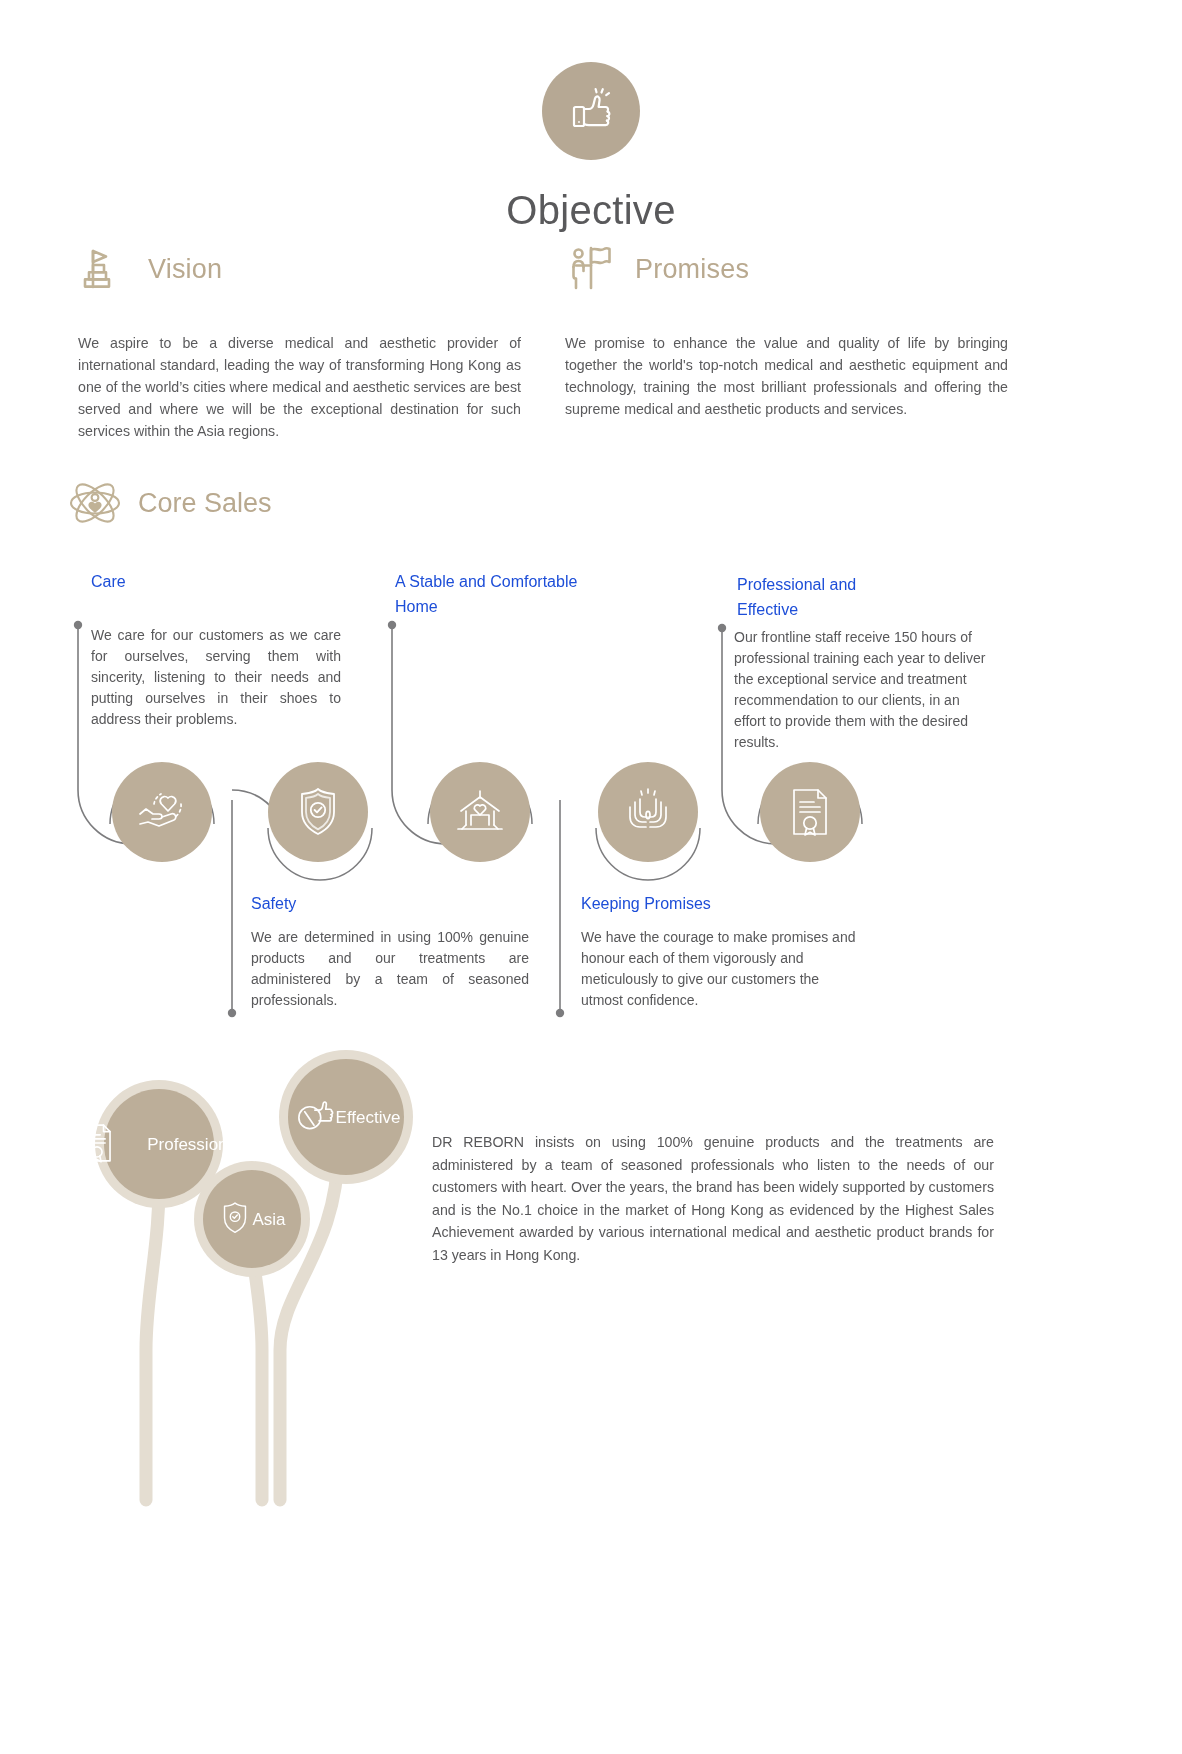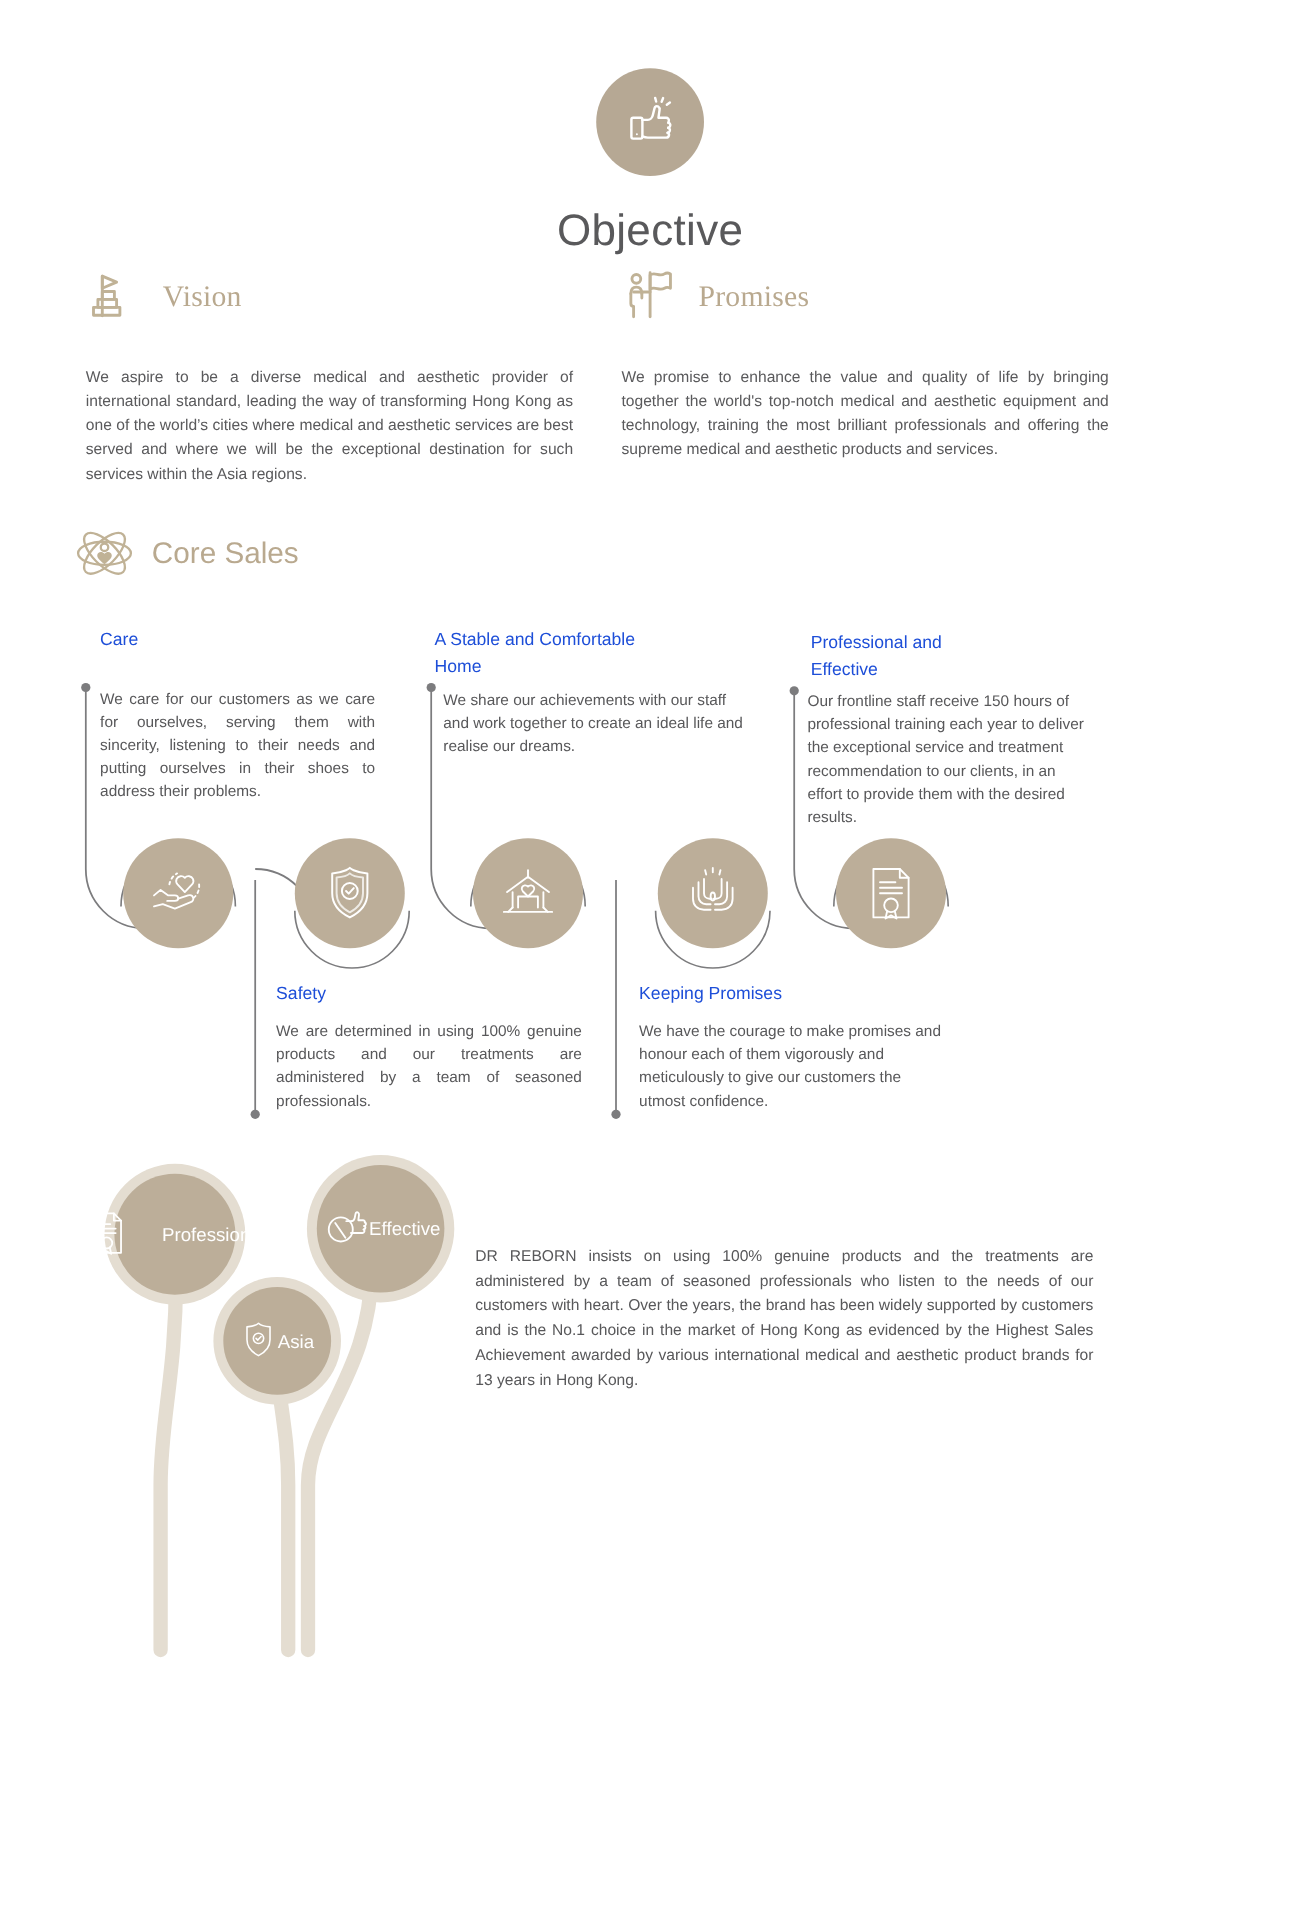--- a/index.html
+++ b/index.html
@@ -35,21 +35,21 @@
     font-weight: 400;
     letter-spacing: .3px;
   }
 
   
   .vm-row { position: absolute; top: 238px; left: 0; width: 1182px; }
   .vm-col { position: absolute; top: 0; }
   .vm-col.vision  { left: 78px;  width: 443px; }
   .vm-col.mission { left: 565px; width: 443px; }
 
-  .vm-head { display: flex; align-items: center; height: 62px; font-family: Liberation Serif, serif; }
+  .vm-head { display: flex; align-items: center; height: 62px; }
   .vm-icon { width: 58px; height: 58px; flex: 0 0 58px; display:flex; align-items:center; justify-content:center; }
   .vm-title {
     font-size: 27px; color: #b9a98f; font-weight: 400;
     margin-left: 12px; letter-spacing: .2px;
   }
   .vm-body {
     margin-top: 32px;
     font-size: 14.2px;
     line-height: 22px;
     color: #5a5a5c;
@@ -229,21 +229,20 @@
       <path d="M268 828 A 52 52 0 0 0 372 828" stroke="#7c7c7e" stroke-width="1.5" fill="none"></path>
       <path d="M428 824 A 52 52 0 0 1 532 824" stroke="#7c7c7e" stroke-width="1.5" fill="none"></path>
       <path d="M596 828 A 52 52 0 0 0 700 828" stroke="#7c7c7e" stroke-width="1.5" fill="none"></path>
       <path d="M758 824 A 52 52 0 0 1 862 824" stroke="#7c7c7e" stroke-width="1.5" fill="none"></path>
     </svg>
 
     <div class="cv-label" style="left:91px; top:569px; width:250px;">Care</div>
     <div class="cv-text" style="left:91px; top:625px; width:250px;">We care for our customers as we care for ourselves, serving them with sincerity, listening to their needs and putting ourselves in their shoes to address their problems.</div>
 
     <div class="cv-label" style="left:395px; top:569px; width:190px;">A Stable and Comfortable Home</div>
-    <div class="cv-text nojust" style="left:403px; top:626px; width:280px;">We share our achievements with our staff and work together to create an ideal life and realise our dreams.</div>
 
     <div class="cv-label" style="left:737px; top:572px; width:180px;">Professional and Effective</div>
     <div class="cv-text nojust" style="left:734px; top:627px; width:252px;">Our frontline staff receive 150 hours of professional training each year to deliver the exceptional service and treatment recommendation to our clients, in an effort to provide them with the desired results.</div>
 
     <div class="cv-label" style="left:251px; top:891px; width:250px;">Safety</div>
     <div class="cv-text" style="left:251px; top:927px; width:278px;">We are determined in using 100% genuine products and our treatments are administered by a team of seasoned professionals.</div>
 
     <div class="cv-label" style="left:581px; top:891px; width:280px;">Keeping Promises</div>
     <div class="cv-text nojust" style="left:581px; top:927px; width:282px;">We have the courage to make promises and honour each of them vigorously and meticulously to give our customers the utmost confidence.</div>
 
@@ -318,21 +317,21 @@
     </div>
 
   </div>
 
   <svg class="connectors" style="position:absolute; top:1100px; left:120px;" width="280" height="430">
     <path d="M40 60 C40 150 26 190 26 250 L26 400" stroke="#e4ddd1" stroke-width="13" fill="none" stroke-linecap="round"></path>
     <path d="M128 80 C128 160 142 190 142 250 L142 400" stroke="#e4ddd1" stroke-width="13" fill="none" stroke-linecap="round"></path>
     <path d="M218 50 C218 150 160 190 160 250 L160 400" stroke="#e4ddd1" stroke-width="13" fill="none" stroke-linecap="round"></path>
   </svg>
 
-  <div class="tree-circle" style="left:104px; top:1067px; width:110px; height:110px;gap:30px;">
+  <div class="tree-circle" style="left:104px; top:1089px; width:110px; height:110px;gap:30px;">
     <span style="margin-top:-2px;">
       <svg width="40" height="44" viewBox="0 0 48 54" fill="none" stroke="#ffffff" stroke-width="2" stroke-linecap="round" stroke-linejoin="round">
         <path d="M8 5 L32 5 L40 13 L40 49 L8 49 Z"></path>
         <path d="M32 5 L32 13 L40 13"></path>
         <path d="M14 17 L28 17"></path>
         <path d="M14 22 L34 22"></path>
         <path d="M14 27 L34 27"></path>
         <circle cx="24" cy="38" r="6.2"></circle>
         <path d="M20.6 43 L19 50 L24 47.2 L29 50 L27.4 43"></path>
       </svg>

